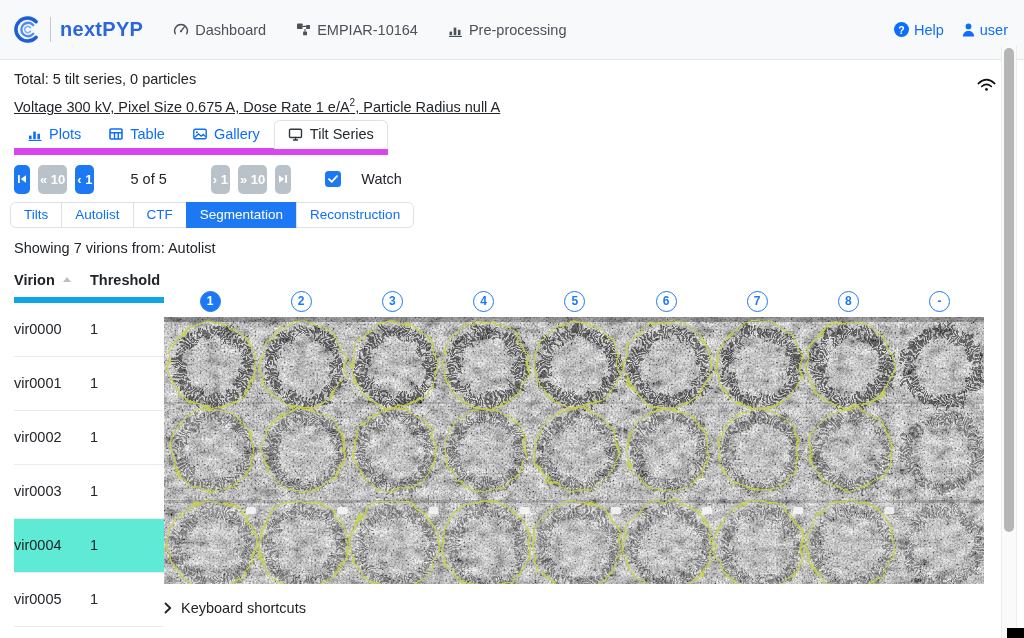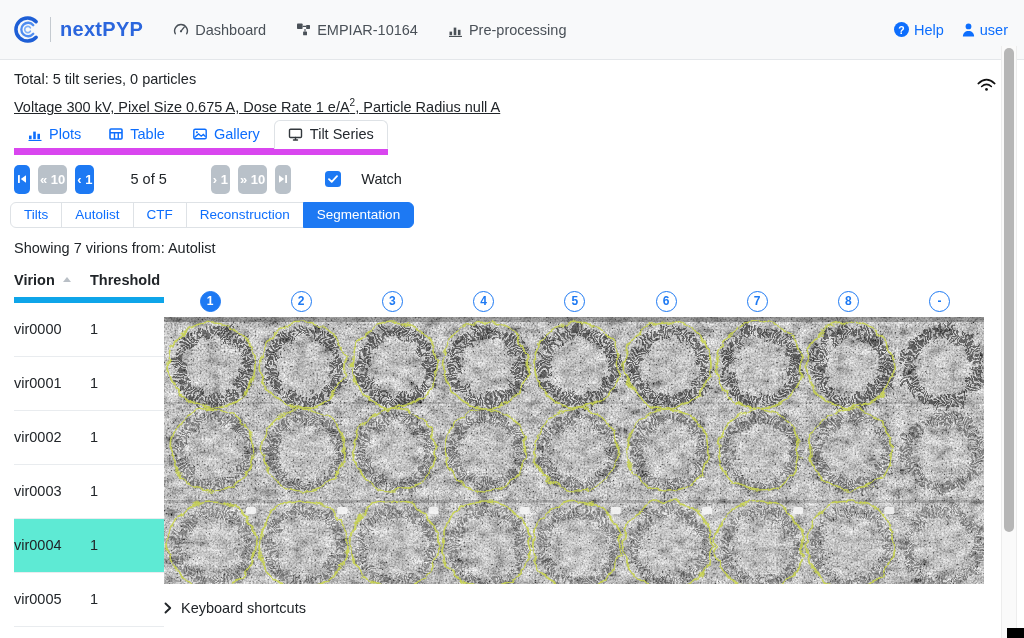--- a/index.html
+++ b/index.html
@@ -212,22 +212,22 @@
     </div>
   </div>
 
   
 
   
   <div class="stagetabs">
     <button class="stab">Tilts</button>
     <button class="stab">Autolist</button>
     <button class="stab">CTF</button>
+    <button class="stab active">Segmentation</button>
     <button class="stab">Reconstruction</button>
-    <button class="stab active">Segmentation</button>
   </div>
 
   <div class="caption">Showing 7 virions from: Autolist</div>
 
   
   <div class="content-row">
     <div class="vtable">
       <div class="vhead">
         <span class="vh1">
           <span>Virion</span>

